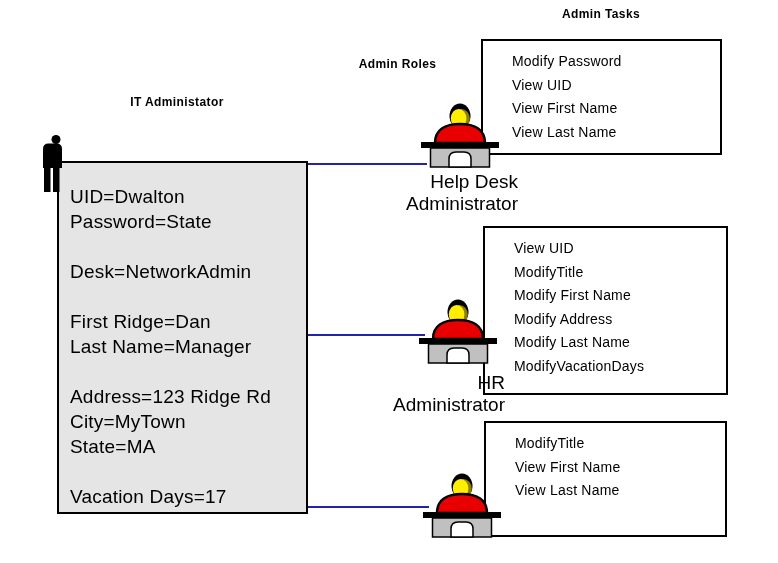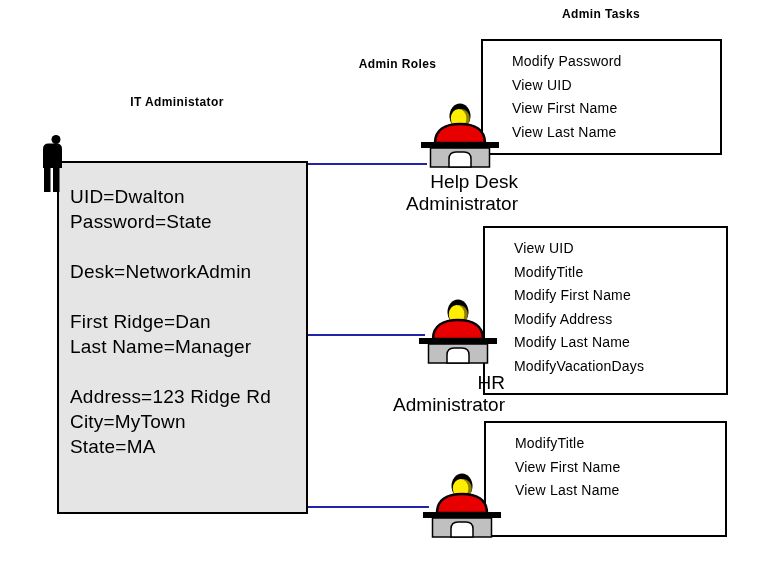--- a/index.html
+++ b/index.html
@@ -65,20 +65,21 @@
     <div class="attr-line"></div>
     <div class="attr-line">Desk=NetworkAdmin</div>
     <div class="attr-line"></div>
     <div class="attr-line">First Ridge=Dan</div>
     <div class="attr-line">Last Name=Manager</div>
     <div class="attr-line"></div>
     <div class="attr-line">Address=123 Ridge Rd</div>
     <div class="attr-line">City=MyTown</div>
     <div class="attr-line">State=MA</div>
     <div class="attr-line"></div>
+    <div class="attr-line">Vacation Days=17</div>
   </div>
 
   <div class="connector c1"></div>
   <div class="connector c2"></div>
   <div class="connector c3"></div>
 
   <svg class="desk-icon d1" width="80" height="66" viewBox="0 0 80 66">
     <ellipse cx="40" cy="14" rx="10.5" ry="12.5" fill="#000"></ellipse>
     <ellipse cx="41.2" cy="16.5" rx="8.6" ry="9.6" fill="#8B8000"></ellipse>
     <ellipse cx="38.6" cy="16.5" rx="7.8" ry="9.4" fill="#FFEE00"></ellipse>

